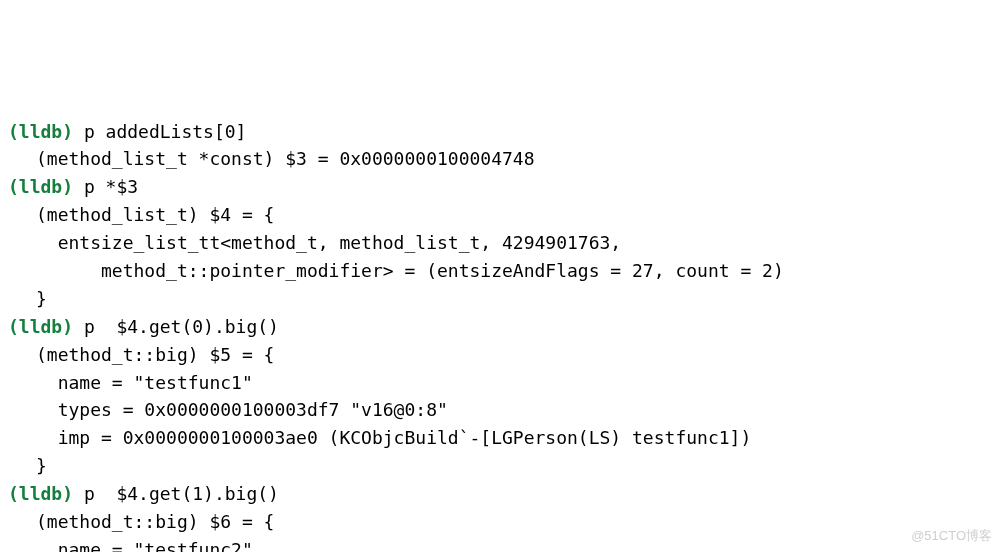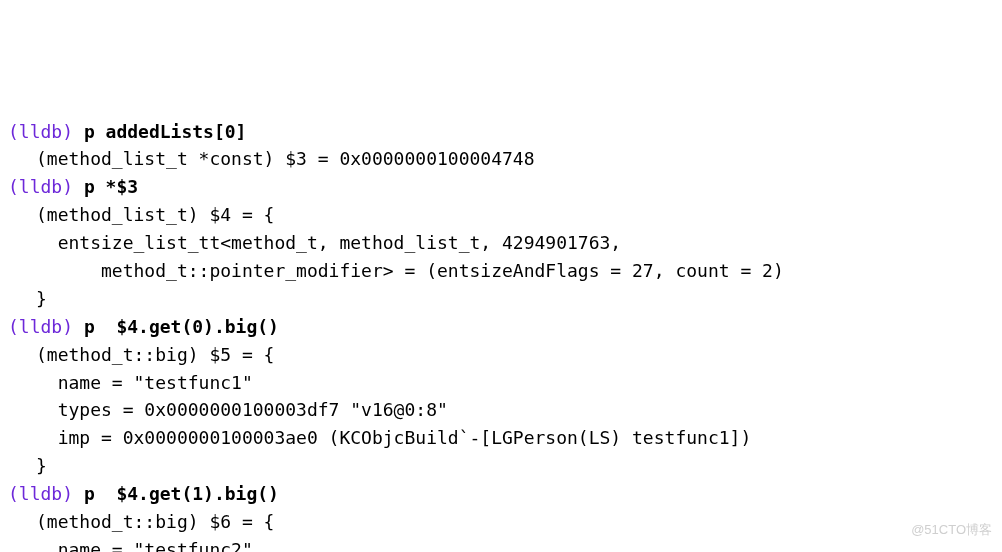--- a/index.html
+++ b/index.html
@@ -11,26 +11,26 @@
       color: #000000;
       padding: 6px 8px;
       width: 1002px;
       height: 552px;
       overflow: hidden;
       position: relative;
       white-space: pre;
       font-weight: 500;
     }
     .line { display: block; }
-    .prompt { color: #6d28d9; font-weight: 400; }
-    .cmd { font-weight: 700; }
+    .prompt { color: #15803d; font-weight: 700; }
+    .cmd { font-weight: 400; }
     .out { font-weight: 500; margin-left: 28px; }
     .watermark {
       position: absolute;
-      bottom: 12px;
+      bottom: 6px;
       right: 10px;
       color: #cfcfcf;
       font-size: 13px;
       font-family: Arial, sans-serif;
       font-weight: 400;
     }
   </style>
 </head>
 <body>
 

